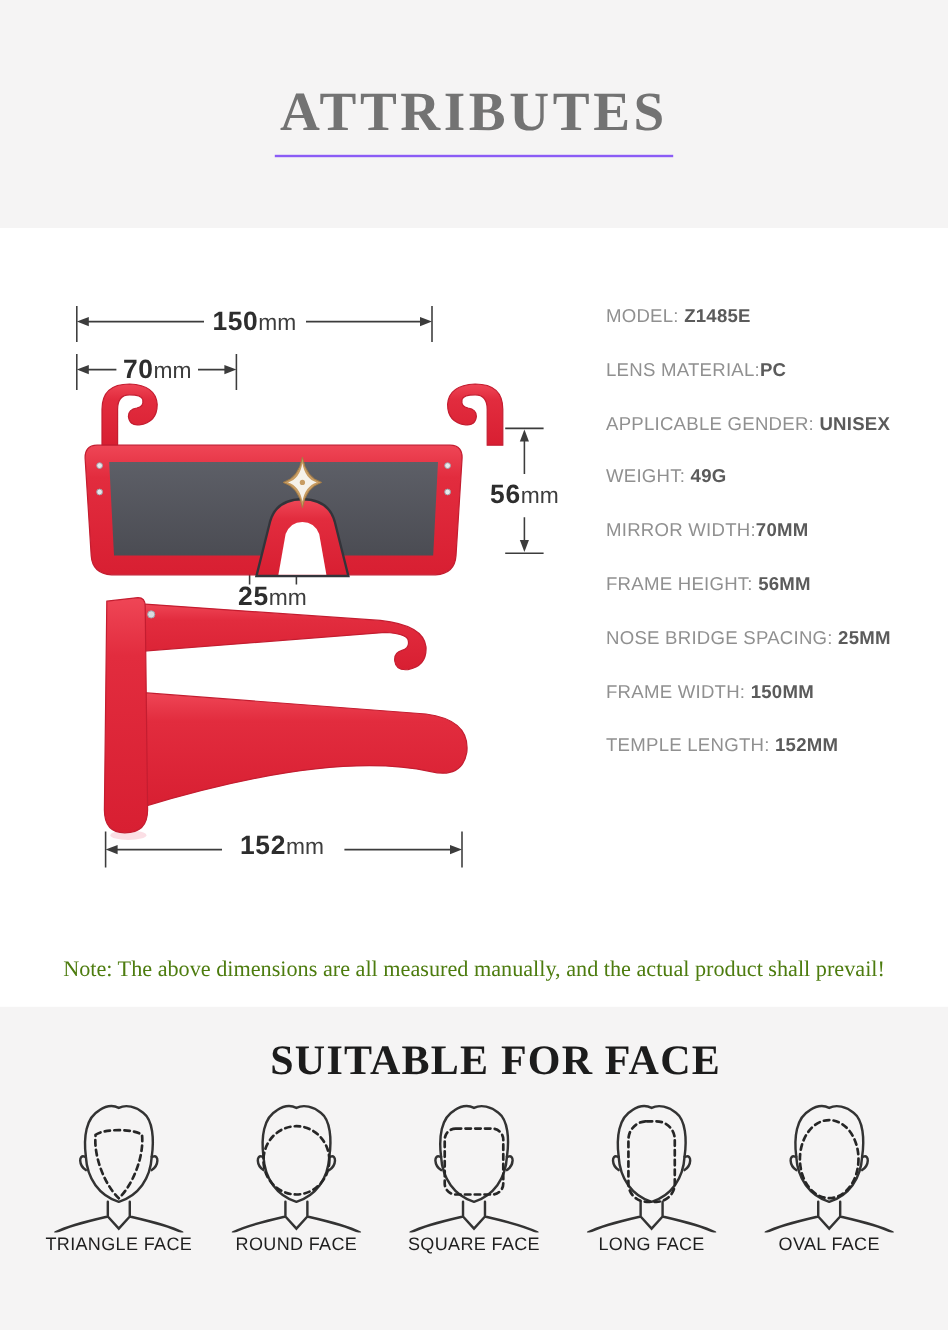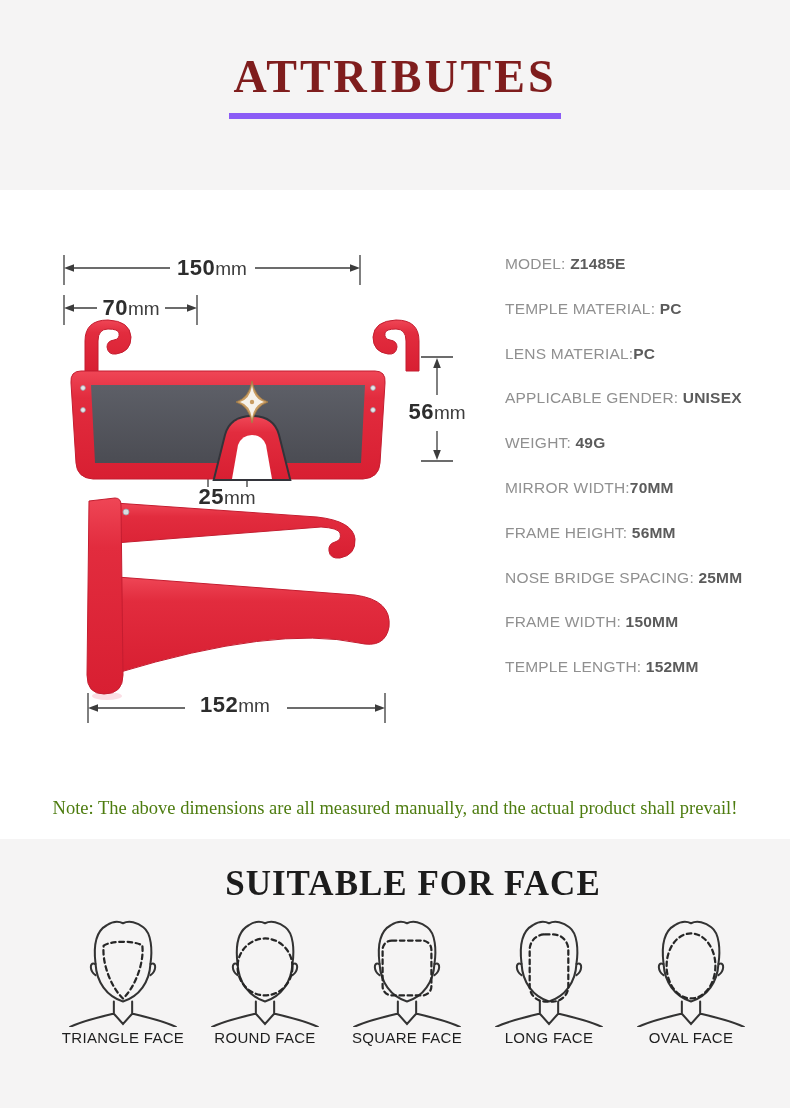--- a/index.html
+++ b/index.html
@@ -2,23 +2,23 @@
 <html><head>
 <meta charset="utf-8">
 <style>
   html,body{margin:0;padding:0;}
   body{width:790px;font-family:"Liberation Sans",sans-serif;background:#fff;}
   .page{width:790px;height:1108px;position:relative;overflow:hidden;background:#fff;}
 
   
   .hdr{height:190px;background:#f5f4f4;text-align:center;}
   .hdr h1{
-    margin:0;display:inline-block;padding:52px 4px 10px 4px;
+    margin:16px;display:inline-block;padding:52px 4px 10px 4px;
     font-family:"Liberation Serif",serif;font-size:46px;font-weight:700;
-    letter-spacing:3px;color:#7f1d1d;border-bottom:6px solid #8b5cf6;line-height:1.1;
+    letter-spacing:3px;color:#737373;border-bottom:2px solid #8b5cf6;line-height:1.1;
   }
 
   
   .product{position:relative;height:590px;background:#fff;}
   .diagram-svg{position:absolute;left:25px;top:55px;}
   .dim{position:absolute;transform:translate(-50%,-50%);white-space:nowrap;color:#2d2d2d;z-index:3;}
   .dim b{font-weight:700;font-size:22px;letter-spacing:.5px;}
   .dim i{font-style:normal;font-weight:400;font-size:19px;color:#3d3d3d;}
 
   .attrs{position:absolute;left:505px;top:65px;width:280px;}
@@ -29,21 +29,21 @@
   
   .note{height:43px;background:#fff;text-align:center;}
   .note p{margin:16px;padding-top:2px;font-family:"Liberation Serif",serif;font-size:18.5px;color:#4d7c0f;}
 
   
   .faces{height:285px;background:#f5f4f4;text-align:center;}
   .faces h2{
     margin:0;padding-top:24px;font-family:"Liberation Serif",serif;
     font-size:35px;font-weight:700;letter-spacing:1px;color:#1c1c1c;line-height:1.2;padding-left:36px;
   }
-  .face-row{display:flex;justify-content:flex-end;padding:8px 28px 0 28px;}
+  .face-row{display:flex;justify-content:space-between;padding:8px 28px 0 28px;}
   .face-item{width:142px;}
   .face-item svg{display:block;margin:0 auto;}
   .face-label{display:block;margin-top:2px;font-size:15px;color:#1e1e1e;letter-spacing:.3px;}
 
   .dimline{stroke:#3c3c3c;stroke-width:1.3;fill:none;}
   .dimhead{fill:#3c3c3c;stroke:none;}
   .headline{stroke:#333;stroke-width:2;fill:none;stroke-linecap:round;}
   .dashshape{stroke:#262626;stroke-width:2.2;fill:none;stroke-dasharray:4.5 3.5;stroke-linecap:round;}
 </style>
 </head>
@@ -142,21 +142,20 @@
     </svg>
 
     <span class="dim" style="left:212px;top:78px"><b>150</b><i>mm</i></span>
     <span class="dim" style="left:131px;top:118px"><b>70</b><i>mm</i></span>
     <span class="dim" style="left:437px;top:222px"><b>56</b><i>mm</i></span>
     <span class="dim" style="left:227px;top:307px"><b>25</b><i>mm</i></span>
     <span class="dim" style="left:235px;top:515px"><b>152</b><i>mm</i></span>
 
     <div class="attrs">
       <div class="attr-row"><span class="attr-label">MODEL: </span><span class="attr-value">Z1485E</span></div>
-      <div class="attr-row"><span class="attr-label">TEMPLE MATERIAL: </span><span class="attr-value">PC</span></div>
       <div class="attr-row"><span class="attr-label">LENS MATERIAL:</span><span class="attr-value">PC</span></div>
       <div class="attr-row"><span class="attr-label">APPLICABLE GENDER: </span><span class="attr-value">UNISEX</span></div>
       <div class="attr-row"><span class="attr-label">WEIGHT: </span><span class="attr-value">49G</span></div>
       <div class="attr-row"><span class="attr-label">MIRROR WIDTH:</span><span class="attr-value">70MM</span></div>
       <div class="attr-row"><span class="attr-label">FRAME HEIGHT: </span><span class="attr-value">56MM</span></div>
       <div class="attr-row"><span class="attr-label">NOSE BRIDGE SPACING: </span><span class="attr-value">25MM</span></div>
       <div class="attr-row"><span class="attr-label">FRAME WIDTH: </span><span class="attr-value">150MM</span></div>
       <div class="attr-row"><span class="attr-label">TEMPLE LENGTH: </span><span class="attr-value">152MM</span></div>
     </div>
   </div>

